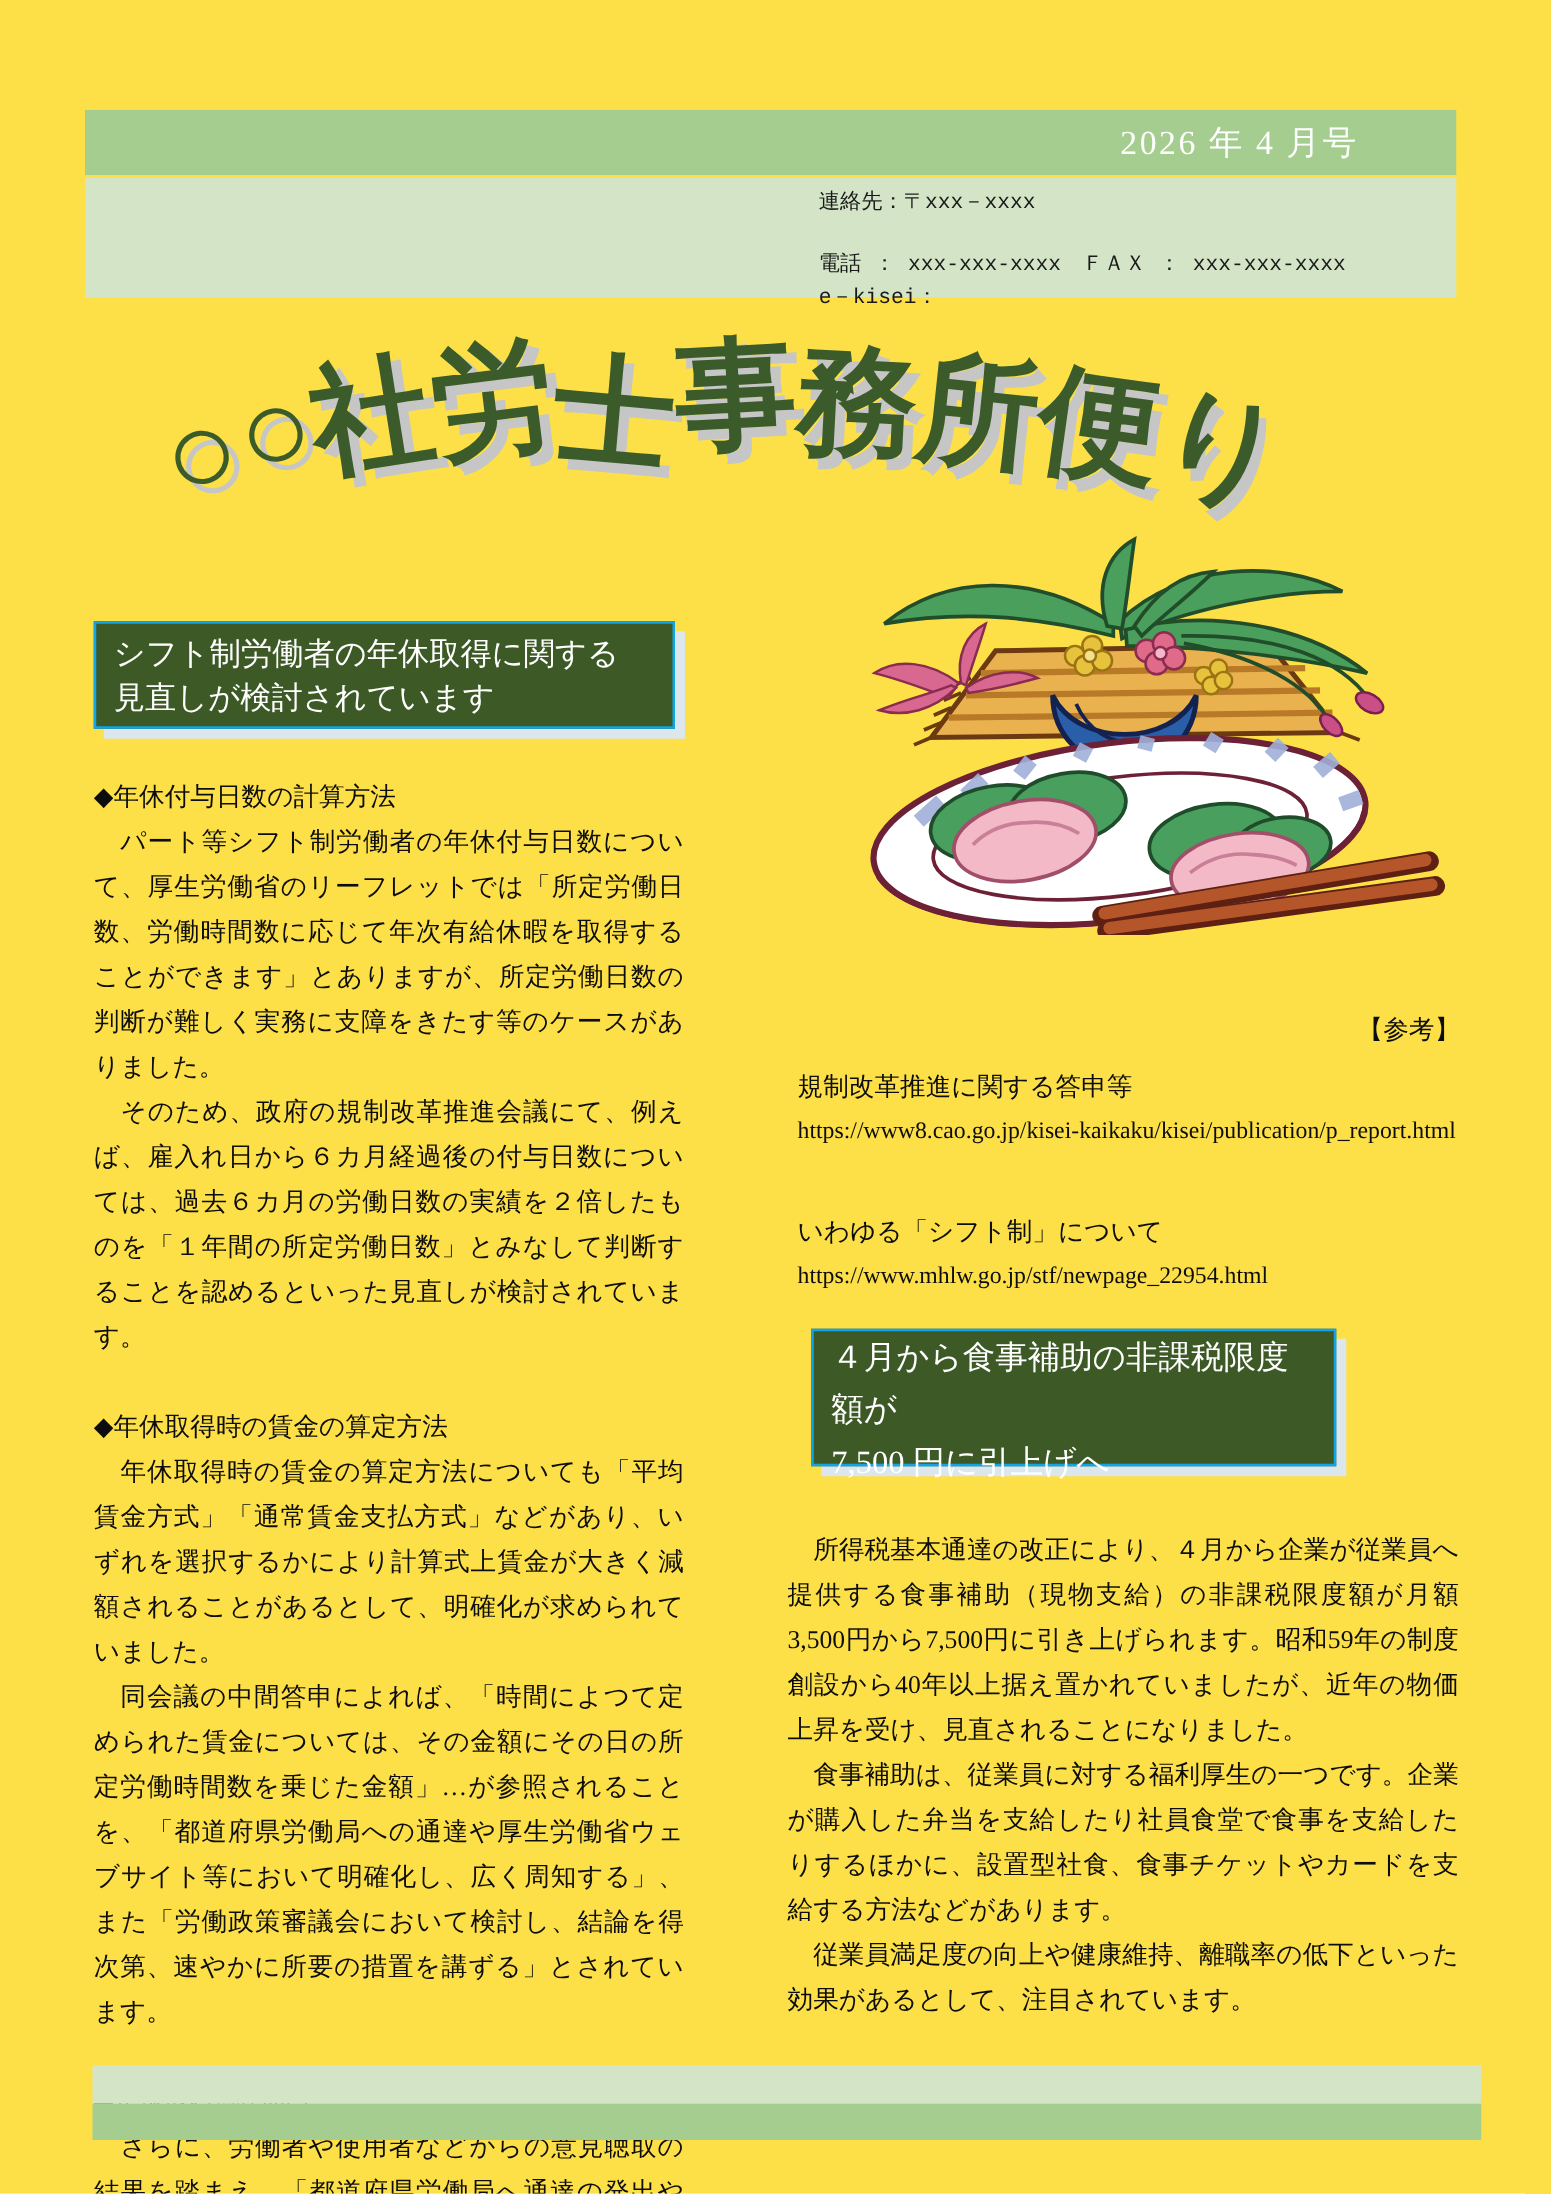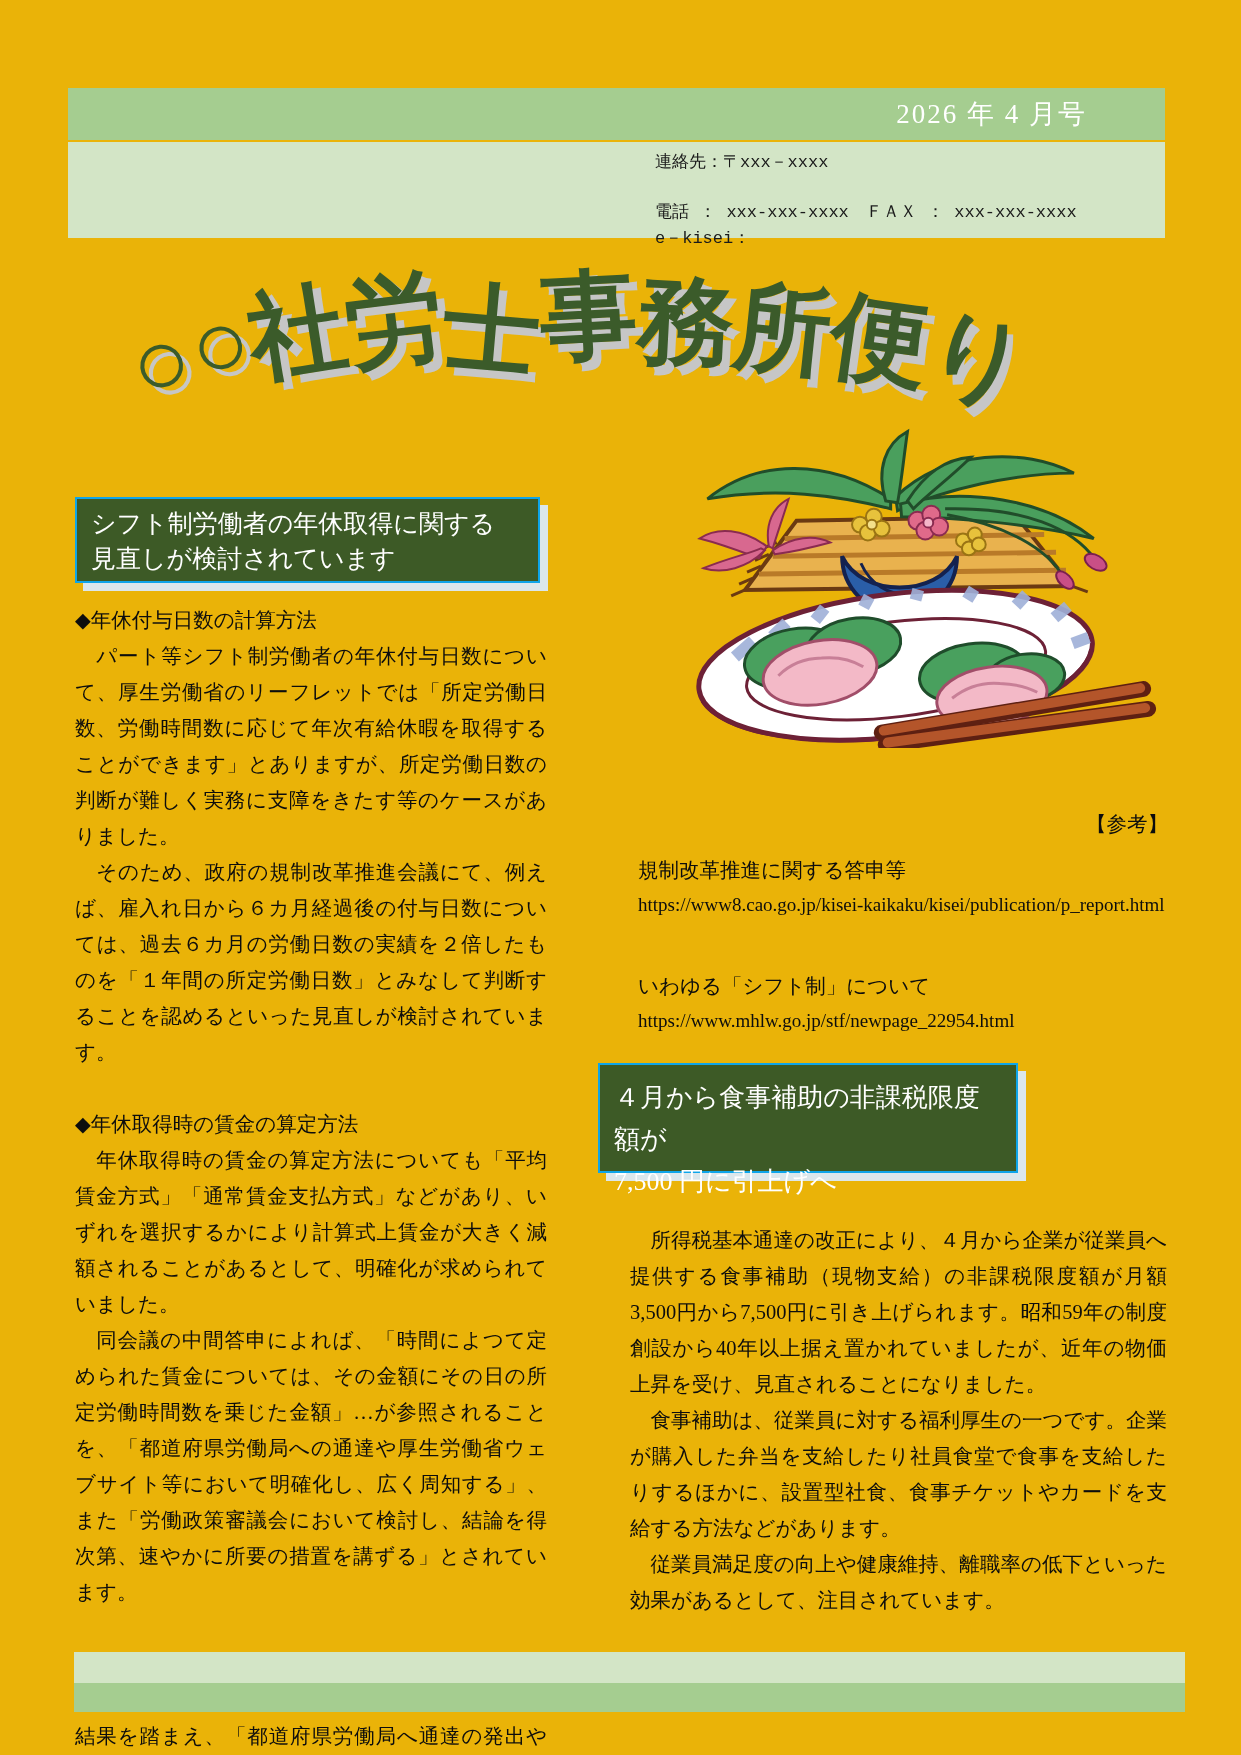--- a/index.html
+++ b/index.html
@@ -1,17 +1,17 @@
 <!DOCTYPE html>
 <html lang="ja"><head>
 <meta charset="utf-8">
 <style>
   html,body{margin:0;padding:0;background:#ffffff;}
   .page{
-    position:relative;width:1241px;height:1755px;background:#eab308;overflow:hidden;
+    position:relative;width:1241px;height:1755px;background:#fde047;overflow:hidden;
     font-family:"Liberation Serif","DejaVu Serif",serif;color:#111;
   }
   
   .band{position:absolute;left:68px;width:1097px;}
   .band-dark{top:88px;height:52px;background:#a5cd90;display:flex;align-items:center;justify-content:flex-end;}
   .issue{color:#ffffff;font-size:27px;letter-spacing:2px;padding-right:78px;}
   .band-light{top:142px;height:96px;background:#d3e5c6;}
   .contact{position:absolute;left:587px;top:8px;font-size:17px;line-height:26px;color:#1a1a1a;
     font-family:"Liberation Mono","DejaVu Sans Mono","Liberation Serif",serif;}
   .contact .c-line1{margin-bottom:24px;}
@@ -31,28 +31,28 @@
   .masthead .tc:nth-child(8){transform:translateY(-2px) rotate(6deg);}
   .masthead .tc:nth-child(9){transform:translateY(8px) rotate(8deg);}
   .masthead .tc:nth-child(10){transform:translateY(26px) rotate(14deg);}
   
   .headline-box{
     position:absolute;background:#3d5a26;color:#ffffff;
     border:2px solid #0ea5e9;box-shadow:8px 8px 0 0 #dbe7ec;
     font-size:25px;line-height:35px;padding:7px 12px 9px 14px;box-sizing:border-box;
   }
   .hb-1{left:75px;top:497px;width:465px;height:86px;}
-  .hb-2{left:598px;top:1063px;width:420px;height:110px;font-size:26px;line-height:42px;padding-top:12px;}
+  .hb-2{left:649px;top:1063px;width:420px;height:110px;font-size:26px;line-height:42px;padding-top:0;}
   
   .col{position:absolute;text-align:justify;font-size:20.5px;line-height:36px;color:#0d0d0d;}
   .col-left{left:75px;top:602px;width:472px;}
   .col-right-ref{left:638px;top:806px;width:530px;text-align:left;}
   .col-right-a2{left:630px;top:1222px;width:537px;}
   .sec-heading{margin:36px 0 0 0;}
-  .sec-heading.first{margin-top:0;}
+  .sec-heading.first{margin-top:18px;}
   .para{margin:0;}
   .ref-label{margin:0;text-align:right;}
   .ref-title{margin:10px 0 0 0;}
   .ref-title.gap{margin-top:46px;}
   .ref-url{margin:0;font-family:Liberation Serif, serif;font-size:19px;line-height:34px;word-break:break-all;}
   
   .illustration{position:absolute;left:648px;top:428px;width:515px;height:320px;}
   
   .band-foot-light{position:absolute;left:74px;top:1652px;width:1111px;height:31px;background:#d3e5c6;}
   .band-foot-dark{position:absolute;left:74px;top:1683px;width:1111px;height:29px;background:#a5cd90;}

